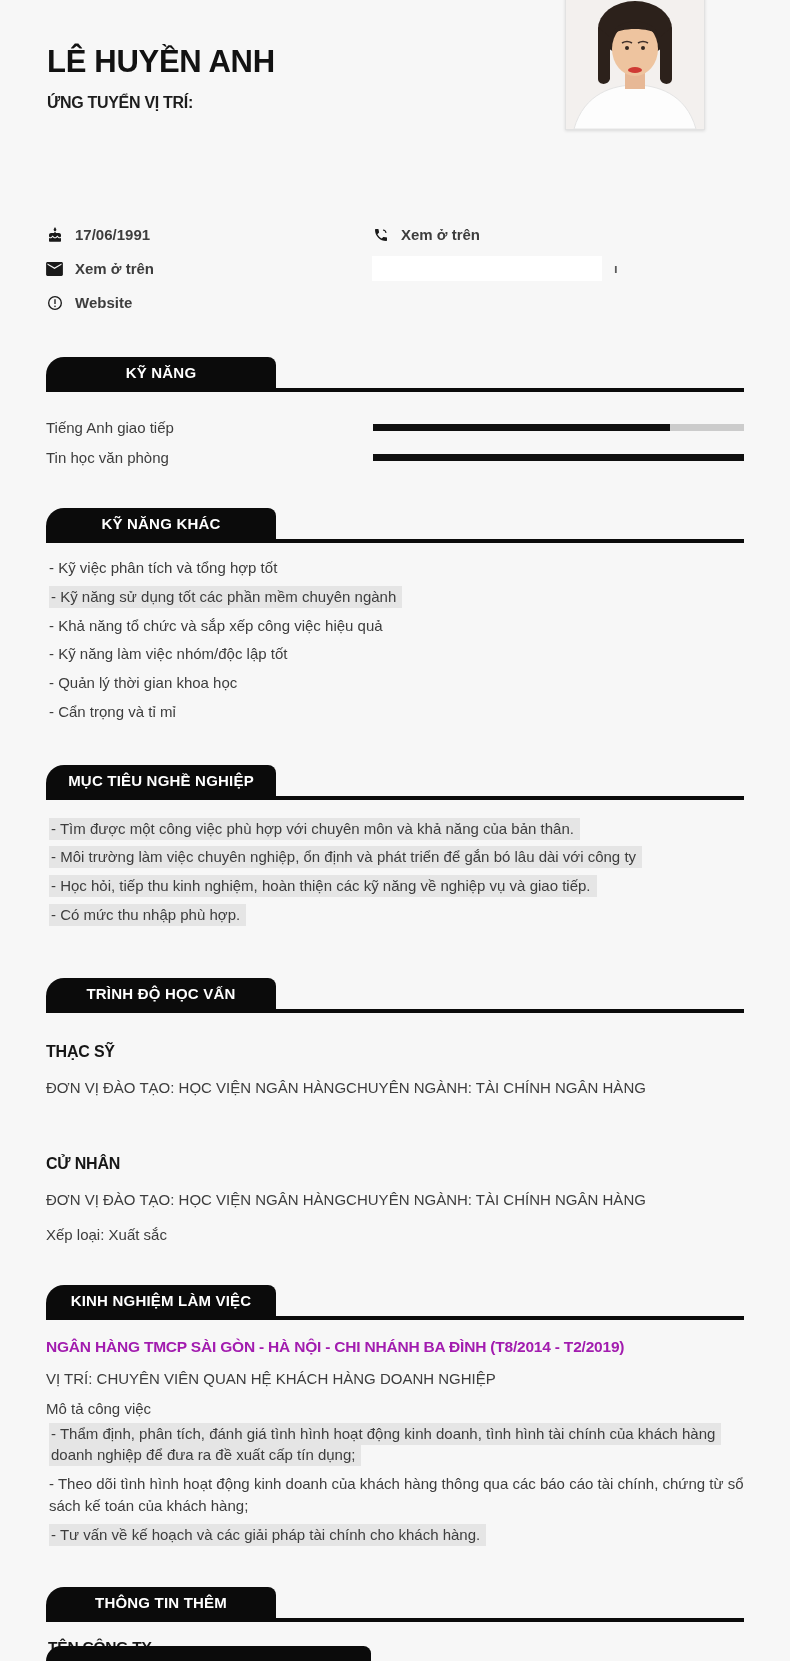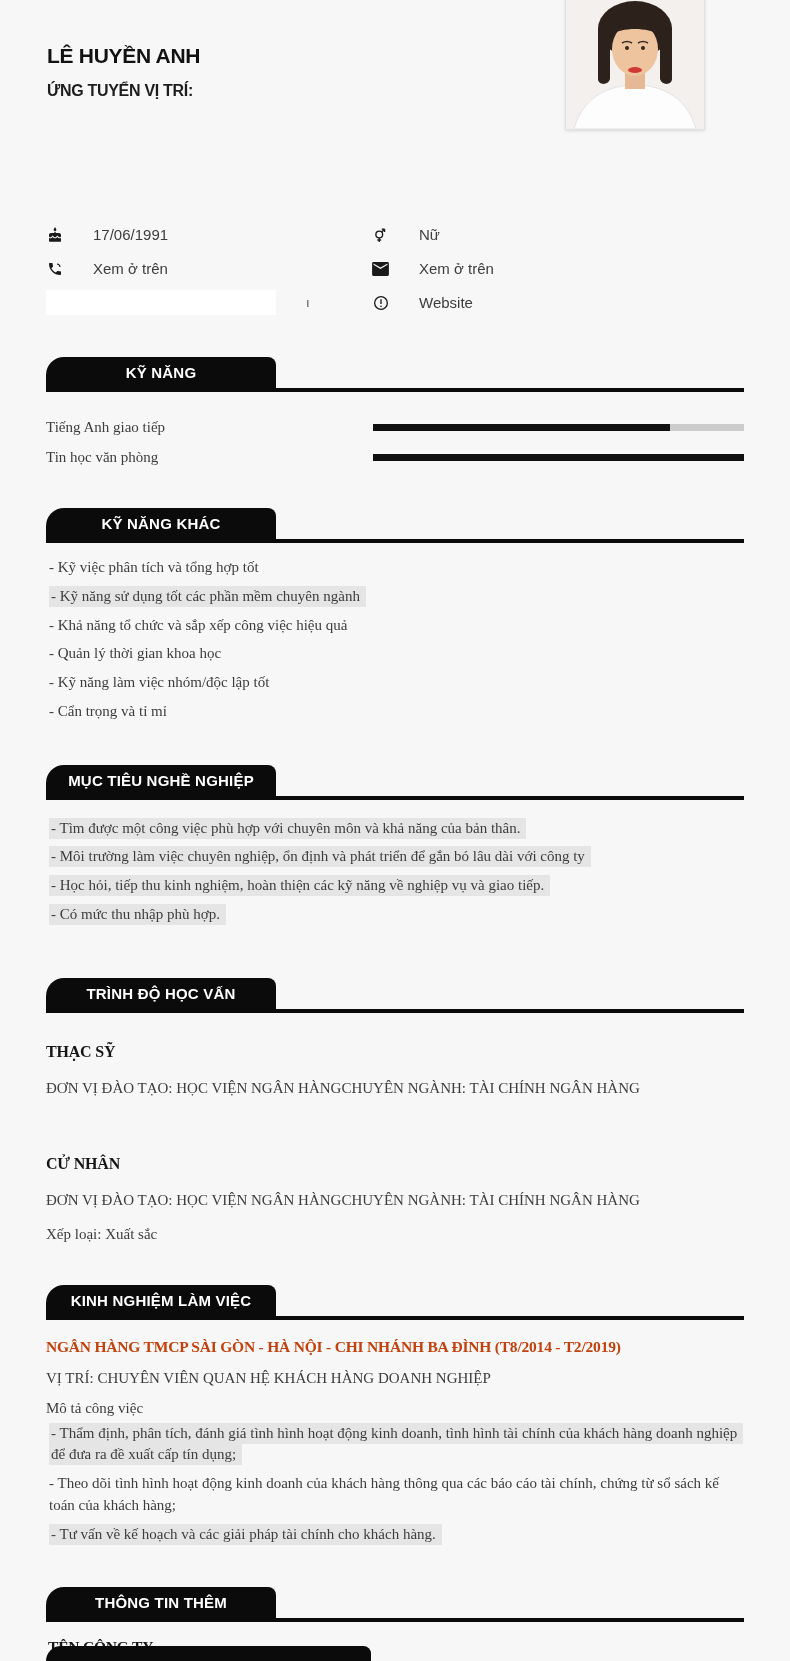--- a/index.html
+++ b/index.html
@@ -7,56 +7,56 @@
     position:relative;width:790px;height:1661px;overflow:hidden;
     background:#f7f7f7;color:#3f3f3f;
     font-family:"Liberation Sans","DejaVu Sans",sans-serif;
     font-size:15px;-webkit-font-smoothing:antialiased;
   }
   .inner{padding:0 46px;}
 
   
   .header{position:relative;padding-top:44px;min-height:140px;}
   .cv-name{
-    font-size:21px;font-weight:800;color:#121212;letter-spacing:-.3px;
+    font-size:31px;font-weight:800;color:#121212;letter-spacing:-.3px;
     margin:0 0 14px 1px;
   }
   .cv-apply{display:flex;align-items:center;gap:7px;margin-left:1px;}
   .apply-label{font-size:16px;font-weight:700;color:#1d1d1d;letter-spacing:-.3px;}
   .apply-position{
     font-size:19px;font-weight:600;color:#1d1d1d;letter-spacing:-.2px;
     background:#ffffff;padding:3px 8px 4px 6px;
   }
   .photo-frame{
     position:absolute;top:-14px;right:39px;width:138px;height:142px;
     background:#ffffff;border:1px solid #e2e2e2;box-shadow:0 1px 3px rgba(0,0,0,.12);
     overflow:hidden;
   }
 
   
   .contact{
     display:grid;grid-template-columns:326px 1fr;
     row-gap:9px;margin-top:38px;
   }
-  .contact-cell{display:flex;align-items:center;gap:30px;min-height:25px;color:#3d3d3d;}
+  .contact-cell{display:flex;align-items:center;gap:12px;min-height:25px;color:#3d3d3d;font-weight:bold;}
   .contact-cell .cicon{flex:none;width:17px;height:17px;display:flex;align-items:center;justify-content:center;}
   .cicon svg{display:block;}
   .redacted-box{flex:none;width:230px;height:25px;background:#ffffff;}
   .remnant{font-size:13px;color:#5a5a5a;}
 
   
   .section{margin-top:42px;}
   .section-tab{
     width:230px;height:31px;background:#0b0b0b;color:#ffffff;
     display:flex;align-items:center;justify-content:center;
     font-size:15px;font-weight:700;letter-spacing:.2px;
     border-radius:18px 8px 0 0;
   }
   .section-rule{height:4px;background:#0b0b0b;}
-  .section-body{padding-top:14px;font-family:Liberation Serif, serif;}
+  .section-body{padding-top:14px;}
 
   
   .skill-row{display:flex;align-items:center;justify-content:space-between;margin:13px 0;}
   .skill-label{color:#3d3d3d;}
   .skill-track{width:371px;height:7px;background:#cccccc;}
   .skill-fill{height:100%;background:#101010;}
 
   
   ul.plain{list-style:none;margin:0;padding:0 0 0 3px;}
   ul.plain li{margin:0 0 7px 0;line-height:1.45;}
@@ -67,21 +67,21 @@
   }
 
   
   .edu-entry{margin:16px 0 56px 0;}
   .edu-degree{font-size:16px;font-weight:700;color:#161616;margin:0 0 16px 0;letter-spacing:-.2px;}
   .edu-detail{color:#3d3d3d;margin:0 0 14px 0;line-height:1.5;}
   .edu-grade{color:#3d3d3d;margin:0;}
   .edu-entry:last-child{margin-bottom:10px;}
 
   
-  .exp-company{font-size:15.5px;font-weight:700;color:#c2410c;margin:18px 0 0 0;letter-spacing:-.2px;}
+  .exp-company{font-size:15.5px;font-weight:700;color:#a21caf;margin:18px 0 0 0;letter-spacing:-.2px;}
   .exp-position{color:#3d3d3d;margin:14px 0 0 0;}
   .exp-desc-label{color:#3d3d3d;margin:13px 0 6px 0;}
   .exp-list li{margin-bottom:4px;line-height:1.62;}
 
   
   .company-name{font-size:15.5px;font-weight:700;color:#161616;margin:16px 0 0 2px;letter-spacing:-.2px;}
 
   
   .cutoff-tab{
     position:absolute;left:46px;bottom:0;width:325px;height:15px;
@@ -122,33 +122,20 @@
       <div class="contact-cell">
         <span class="cicon">
           <svg width="16" height="16" viewBox="0 0 24 24" fill="#1a1a1a">
               <path d="M12 6c1.1 0 2-.9 2-2 0-.38-.1-.73-.29-1.03L12 0l-1.71 2.97c-.19.3-.29.65-.29 1.03 0 1.1.9 2 2 2zm4.6 9.99l-1.07-1.07-1.08 1.07c-1.3 1.3-3.58 1.31-4.89 0l-1.07-1.07-1.09 1.07c-.65.65-1.52 1.01-2.44 1.01-.73 0-1.4-.23-1.96-.61V21c0 .55.45 1 1 1h16c.55 0 1-.45 1-1v-4.61c-.56.38-1.23.61-1.96.61-.92 0-1.79-.36-2.44-1.01zM18 9h-5V7h-2v2H6c-1.66 0-3 1.34-3 3v1.54c0 1.08.88 1.96 1.96 1.96.52 0 1.02-.2 1.38-.57l2.14-2.13 2.13 2.13c.74.74 2.03.74 2.77 0l2.14-2.13 2.13 2.13c.37.37.86.57 1.38.57 1.08 0 1.96-.88 1.96-1.96V12c.01-1.66-1.33-3-2.99-3z"></path>
             </svg>
         </span>
         <span>17/06/1991</span>
       </div>
       <div class="contact-cell">
         <span class="cicon">
-          <svg width="15" height="17" viewBox="0 0 24 26" fill="none" stroke="#1a1a1a" stroke-width="2.2">
-              <circle cx="10" cy="13" r="5.4"></circle>
-              <line x1="14" y1="9" x2="18.5" y2="4.5"></line>
-              <line x1="18.5" y1="4.5" x2="18.5" y2="9"></line>
-              <line x1="18.5" y1="4.5" x2="14" y2="4.5"></line>
-              <line x1="10" y1="18.4" x2="10" y2="25"></line>
-              <line x1="6.8" y1="21.8" x2="13.2" y2="21.8"></line>
-            </svg>
-        </span>
-        <span>Nữ</span>
-      </div>
-      <div class="contact-cell">
-        <span class="cicon">
           <svg width="16" height="16" viewBox="0 0 24 24" fill="#1a1a1a">
               <path d="M6.62 10.79c1.44 2.83 3.76 5.14 6.59 6.59l2.2-2.21c.27-.27.67-.36 1.02-.24 1.12.37 2.33.57 3.57.57.55 0 1 .45 1 1V20c0 .55-.45 1-1 1-9.39 0-17-7.61-17-17 0-.55.45-1 1-1h3.5c.55 0 1 .45 1 1 0 1.25.2 2.45.57 3.57.11.35.03.74-.25 1.02l-2.2 2.2z"></path>
               <path d="M15 4.5a5 5 0 0 1 4.5 4.5" stroke="#1a1a1a" stroke-width="1.6" fill="none"></path>
             </svg>
         </span>
         <span>Xem ở trên</span>
       </div>
       <div class="contact-cell">
         <span class="cicon">
           <svg width="17" height="14" viewBox="0 0 24 20" fill="#1a1a1a">
@@ -199,23 +186,23 @@
       <div class="section-rule"></div>
       <div class="section-body">
         <ul class="plain">
 
             <li><span class="txt">- Kỹ việc phân tích và tổng hợp tốt</span></li>
 
             <li class="hl"><span class="txt">- Kỹ năng sử dụng tốt các phần mềm chuyên ngành</span></li>
 
             <li><span class="txt">- Khả năng tổ chức và sắp xếp công việc hiệu quả</span></li>
 
+            <li><span class="txt">- Kỹ năng làm việc nhóm/độc lập tốt</span></li>
+
             <li><span class="txt">- Quản lý thời gian khoa học</span></li>
-
-            <li><span class="txt">- Kỹ năng làm việc nhóm/độc lập tốt</span></li>
 
             <li><span class="txt">- Cẩn trọng và tỉ mỉ</span></li>
           </ul>
       </div>
     </div>
 
     <div class="section">
       <div class="section-tab">MỤC TIÊU NGHỀ NGHIỆP</div>
       <div class="section-rule"></div>
       <div class="section-body" style="padding-top:18px;">

